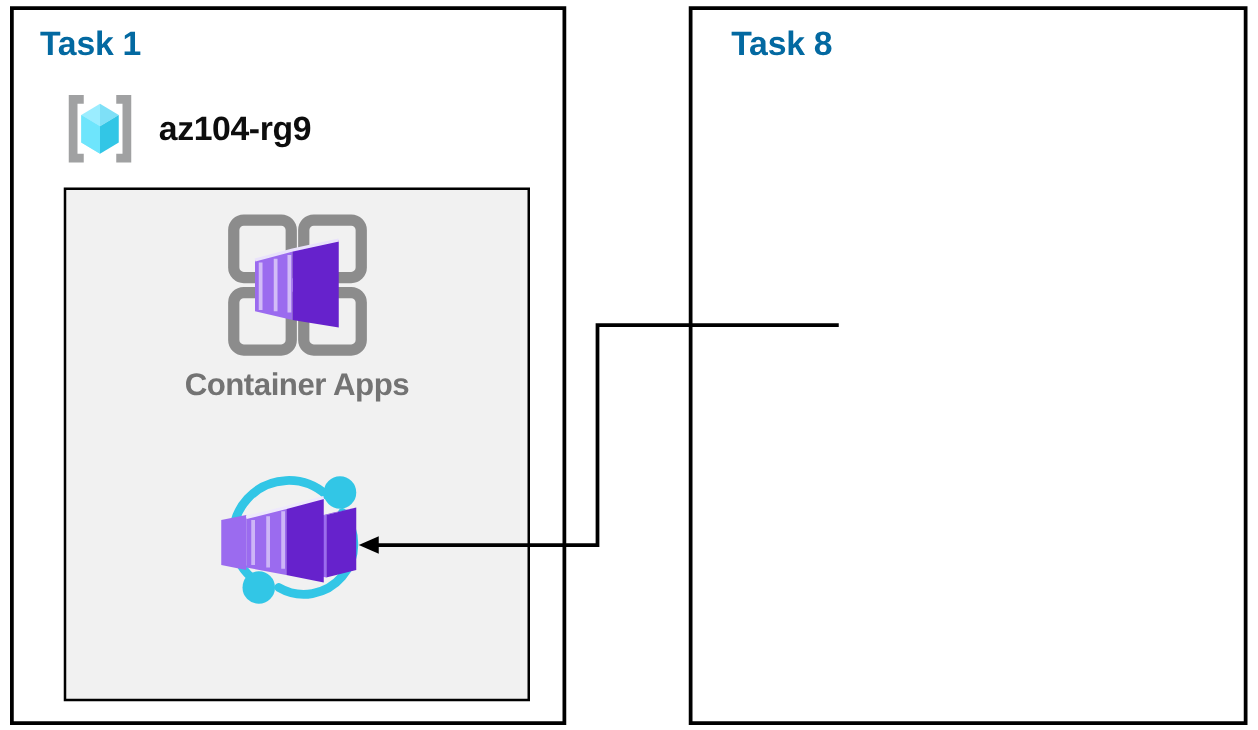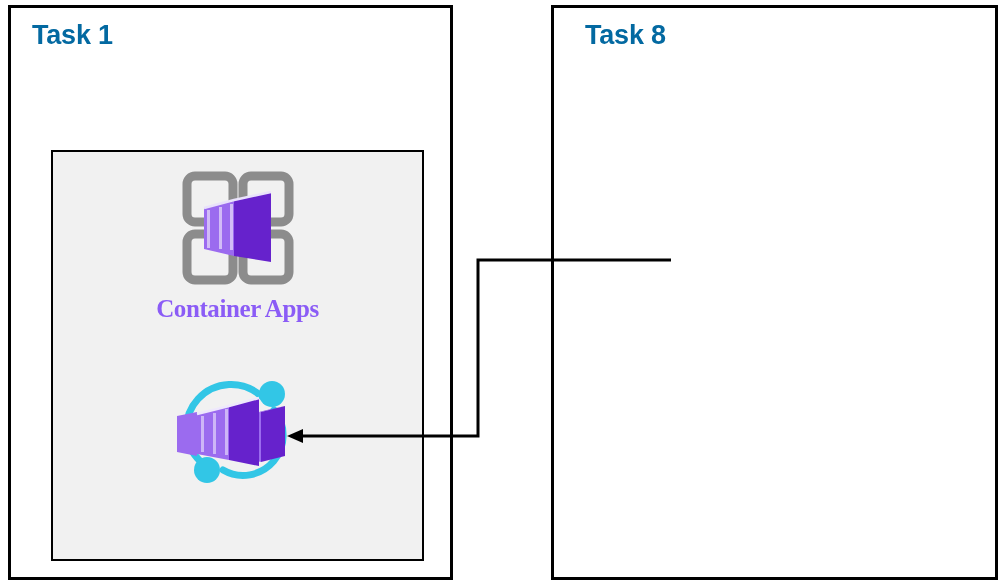--- a/index.html
+++ b/index.html
@@ -68,24 +68,23 @@
   
   .node {
     position: absolute;
     text-align: center;
     width: 100%;
     left: 0;
   }
   .node-label {
     font-size: 25px;
     font-weight: bold;
-    color: #8b5cf6;
+    color: #737373;
     line-height: 1.16;
     letter-spacing: -0.4px;
-    font-family: Liberation Serif, serif;
   }
   .icon-wrap {
     display: flex;
     justify-content: center;
     align-items: center;
   }
 
   #cae-node  { top: 12px; }
   #capp-node { top: 218px; }
 
@@ -99,20 +98,41 @@
     pointer-events: none;
   }
 </style>
 </head>
 <body>
 
 <div id="canvas">
 
   <div id="task1-panel" class="task-panel">
 
+    <div id="rg-row">
+      <span class="icon-wrap">
+        <svg width="66" height="66" viewBox="0 0 66 66" aria-hidden="true">
+
+          <path d="M20 6 L8 6 L8 60 L20 60 L20 53 L15 53 L15 13 L20 13 Z" fill="#a0a1a2"></path>
+
+          <path d="M46 6 L58 6 L58 60 L46 60 L46 53 L51 53 L51 13 L46 13 Z" fill="#a0a1a2"></path>
+
+          <path d="M33 13 L18 22 L33 31 Z" fill="#9bedff"></path>
+
+          <path d="M33 13 L48 22 L33 31 Z" fill="#7ee0f7"></path>
+
+          <path d="M18 22 L18 44 L33 53 L33 31 Z" fill="#50e0fb"></path>
+
+          <path d="M48 22 L48 44 L33 53 L33 31 Z" fill="#32c6e6"></path>
+
+          <path d="M18 22 L33 31 L33 53 L18 44 Z" fill="#87e9fd" opacity="0.55"></path>
+        </svg>
+      </span>
+      <span id="rg-label">az104-rg9</span>
+    </div>
 
     <div id="cae-box" class="inner-box">
 
       <div id="cae-node" class="node">
         <div class="icon-wrap">
           <svg width="134" height="130" viewBox="0 0 134 130" aria-hidden="true">
 
             <g fill="none" stroke="#8c8c8c" stroke-width="9">
               <rect x="16" y="12" width="46" height="46" rx="8"></rect>
               <rect x="72" y="12" width="46" height="46" rx="8"></rect>

